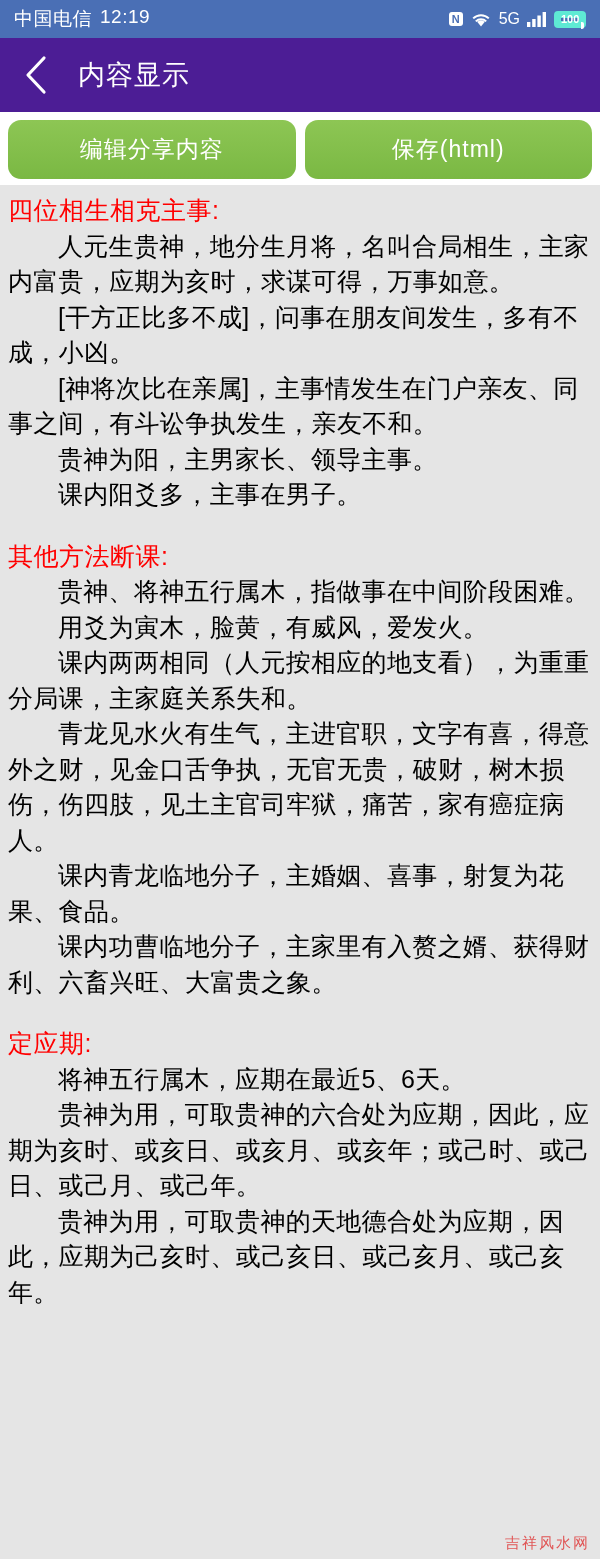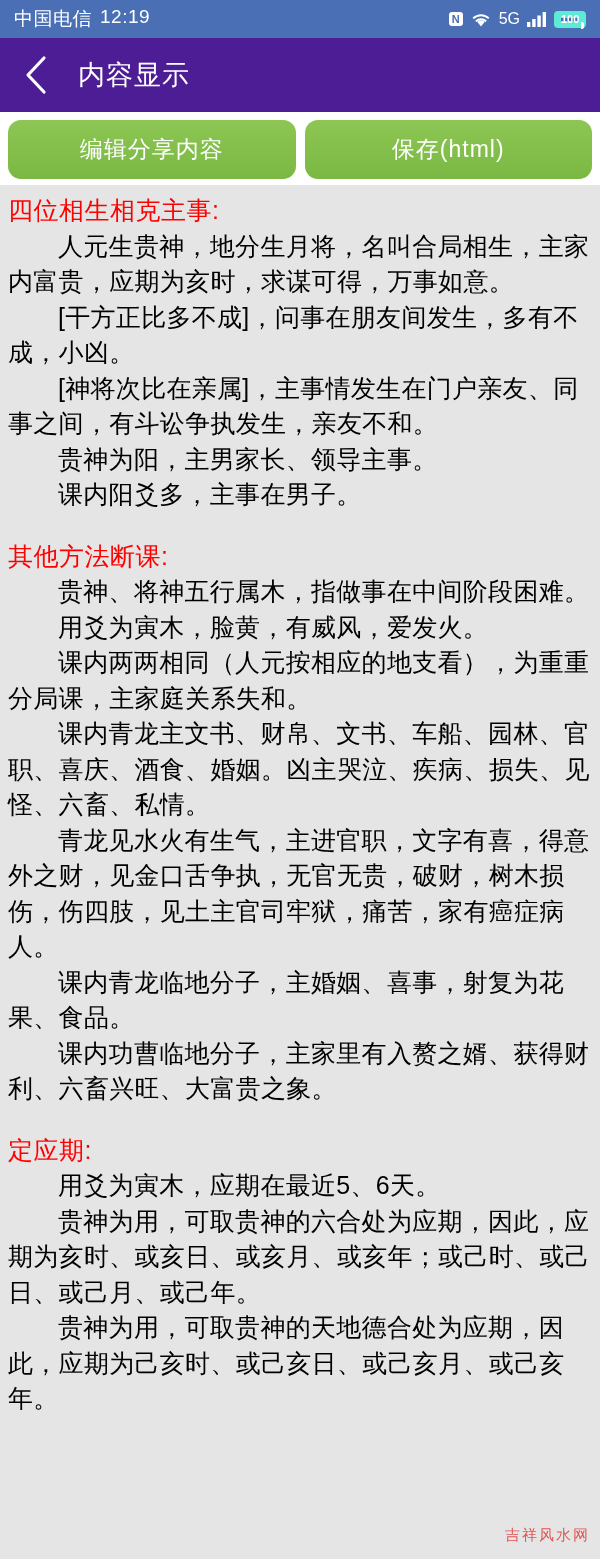--- a/index.html
+++ b/index.html
@@ -146,21 +146,21 @@
     line-height: 1.42;
     margin: 0;
     text-indent: 2em;
     letter-spacing: 0.3px;
   }
   .spacer { height: 22px; }
 
   .watermark {
     position: absolute;
     right: 10px;
-    bottom: 14px;
+    bottom: 6px;
     color: #e04a4a;
     font-size: 15px;
     letter-spacing: 2px;
     opacity: 0.92;
   }
 </style>
 </head>
 <body>
 
 <div class="status-bar">
@@ -219,29 +219,28 @@
     <p class="para">课内阳爻多，主事在男子。</p>
   </div>
 
   <div class="spacer"></div>
 
   <div>
     <div class="section-head">其他方法断课:</div>
     <p class="para">贵神、将神五行属木，指做事在中间阶段困难。</p>
     <p class="para">用爻为寅木，脸黄，有威风，爱发火。</p>
     <p class="para">课内两两相同（人元按相应的地支看），为重重分局课，主家庭关系失和。</p>
-    <p class="para">课内青龙主文书、财帛、文书、车船、园林、官职、喜庆、酒食、婚姻。凶主哭泣、疾病、损失、见怪、六畜、私情。</p>
     <p class="para">青龙见水火有生气，主进官职，文字有喜，得意外之财，见金口舌争执，无官无贵，破财，树木损伤，伤四肢，见土主官司牢狱，痛苦，家有癌症病人。</p>
     <p class="para">课内青龙临地分子，主婚姻、喜事，射复为花果、食品。</p>
     <p class="para">课内功曹临地分子，主家里有入赘之婿、获得财利、六畜兴旺、大富贵之象。</p>
   </div>
 
   <div class="spacer"></div>
 
   <div>
     <div class="section-head">定应期:</div>
-    <p class="para">用爻为寅木，应期在最近5、6天。</p>
+    <p class="para">将神五行属木，应期在最近5、6天。</p>
     <p class="para">贵神为用，可取贵神的六合处为应期，因此，应期为亥时、或亥日、或亥月、或亥年；或己时、或己日、或己月、或己年。</p>
     <p class="para">贵神为用，可取贵神的天地德合处为应期，因此，应期为己亥时、或己亥日、或己亥月、或己亥年。</p>
   </div>
 
   <div class="watermark">吉祥风水网</div>
 </div>
 
 </body></html>

